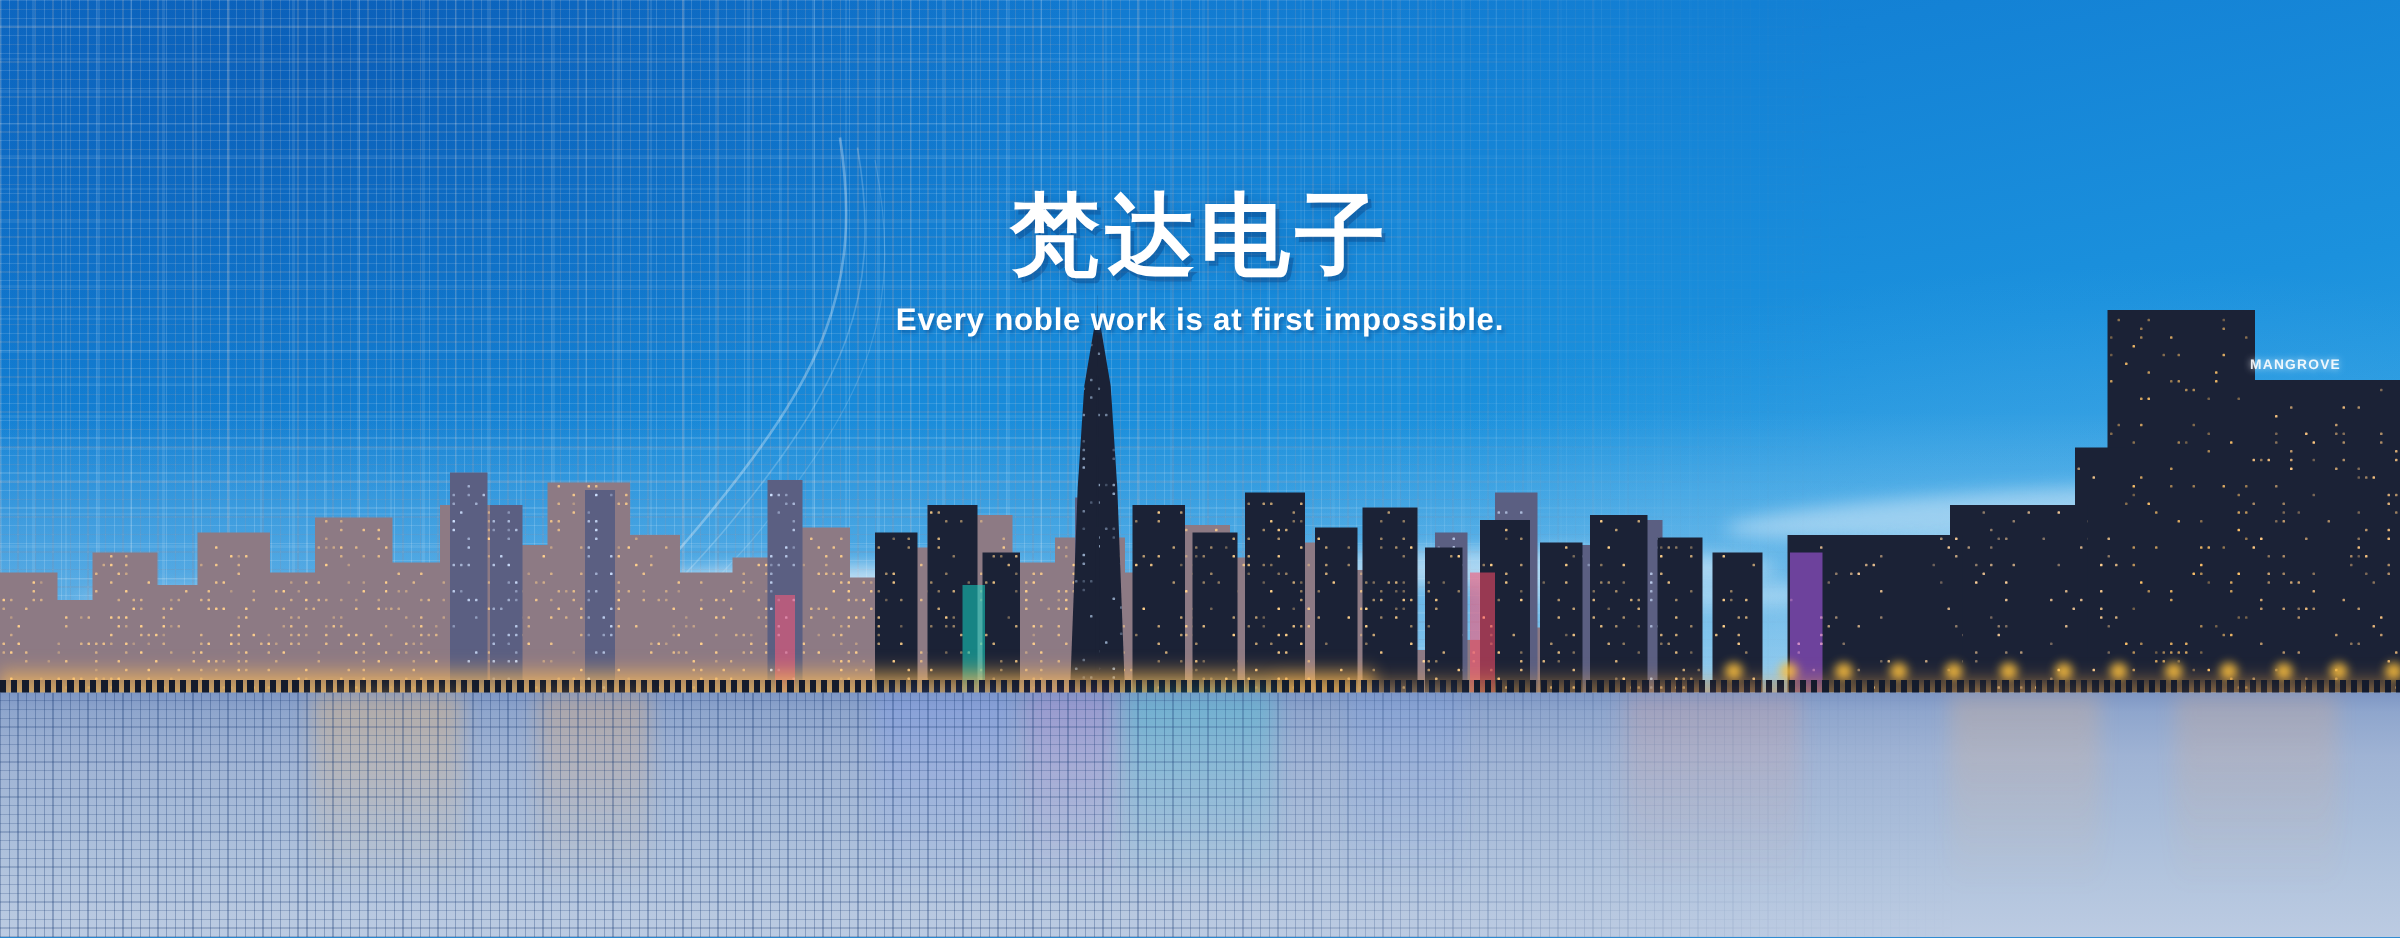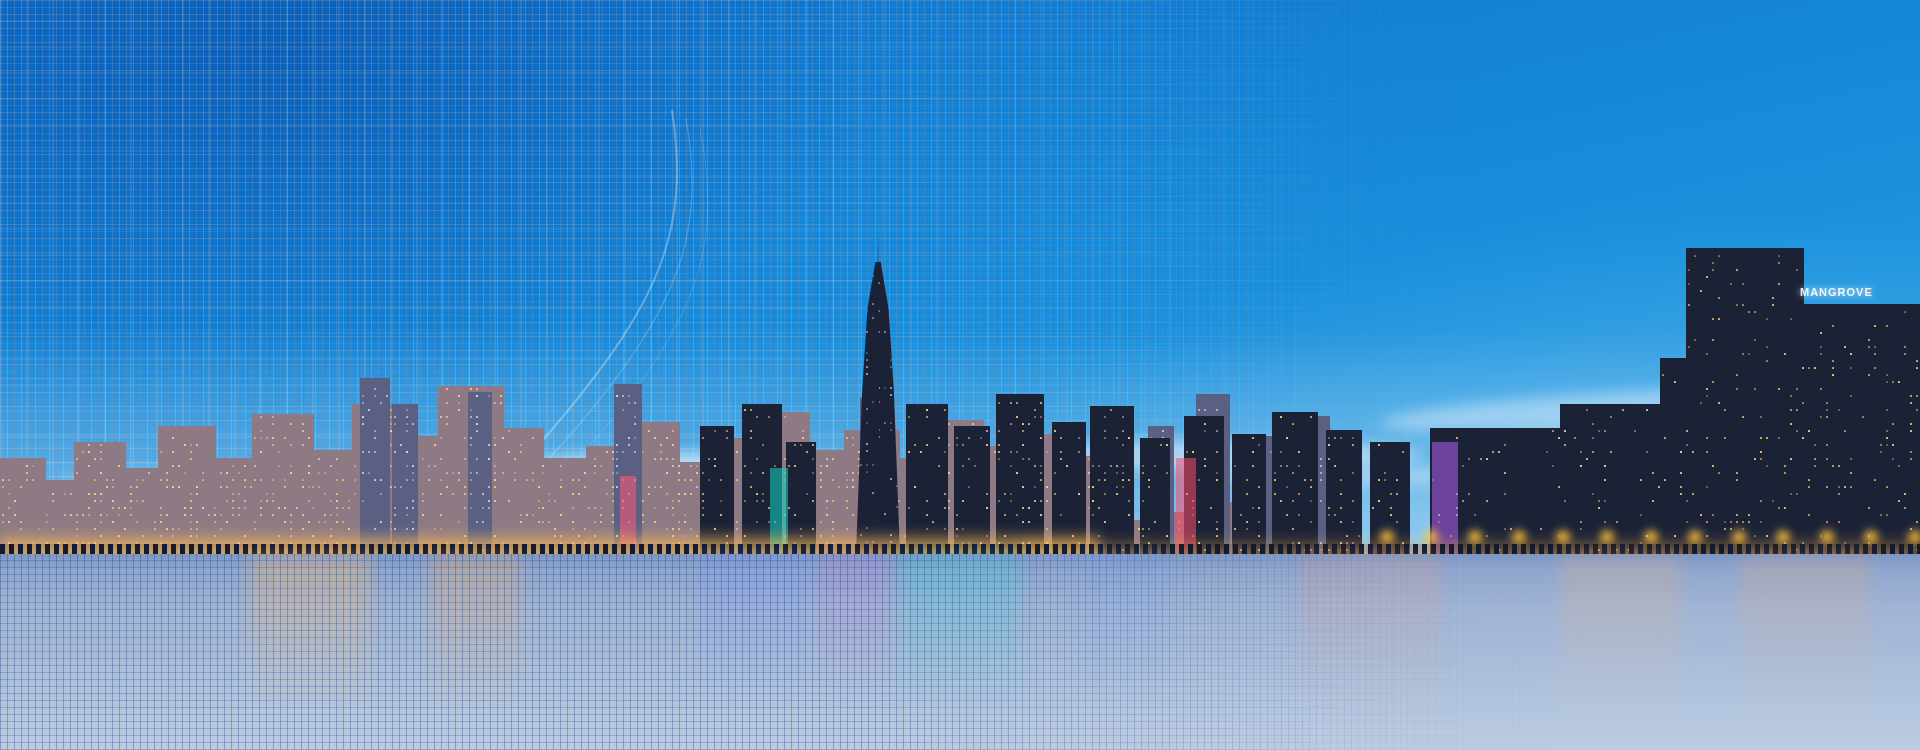--- a/index.html
+++ b/index.html
@@ -2498,16 +2498,18 @@
         <div class="water-streak" style="left: 900px; width: 120px; background: linear-gradient(rgba(40, 210, 220, 0.45) 0%, rgba(160, 180, 215, 0) 82%);"></div>
         <div class="water-streak" style="left: 1080px; width: 90px; background: linear-gradient(rgba(120, 160, 240, 0.35) 0%, rgba(160, 180, 215, 0) 82%);"></div>
         <div class="water-streak" style="left: 1300px; width: 140px; background: linear-gradient(rgba(255, 150, 120, 0.3) 0%, rgba(160, 180, 215, 0) 82%);"></div>
         <div class="water-streak" style="left: 1560px; width: 120px; background: linear-gradient(rgba(255, 180, 110, 0.35) 0%, rgba(160, 180, 215, 0) 82%);"></div>
         <div class="water-streak" style="left: 1740px; width: 130px; background: linear-gradient(rgba(255, 170, 100, 0.3) 0%, rgba(160, 180, 215, 0) 82%);"></div>
       </div>
     <div class="water-mesh"></div>
   </div>
 
   <div class="content">
+    <h1 class="title">梵达电子</h1>
 
 
+    <p class="sub">Every noble work is at first impossible.</p>
   </div>
 </div>
 
 </body></html>

